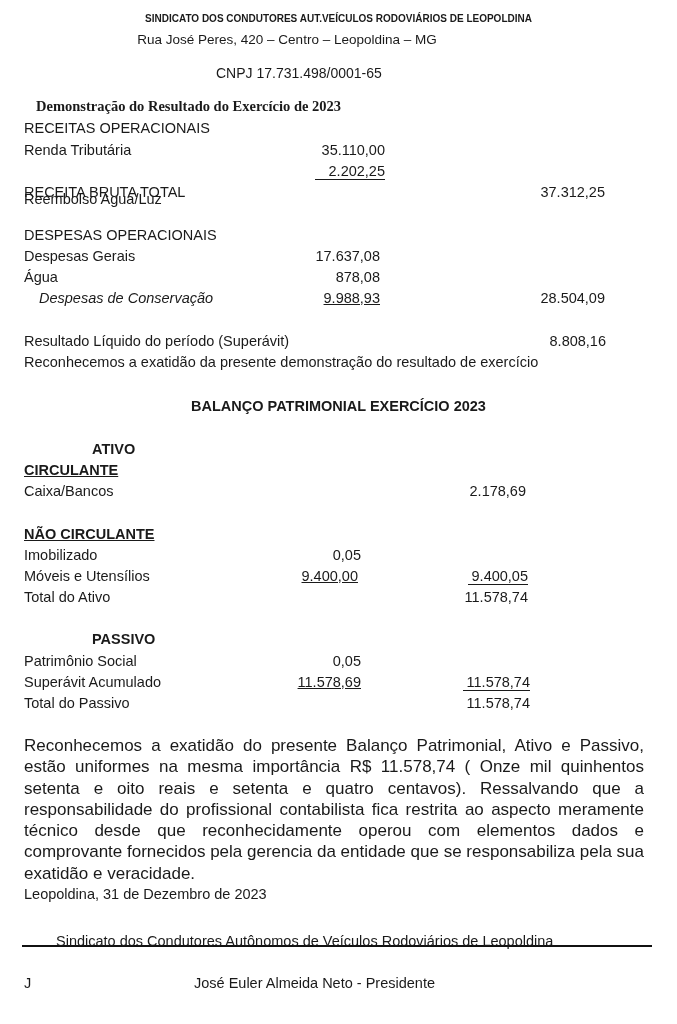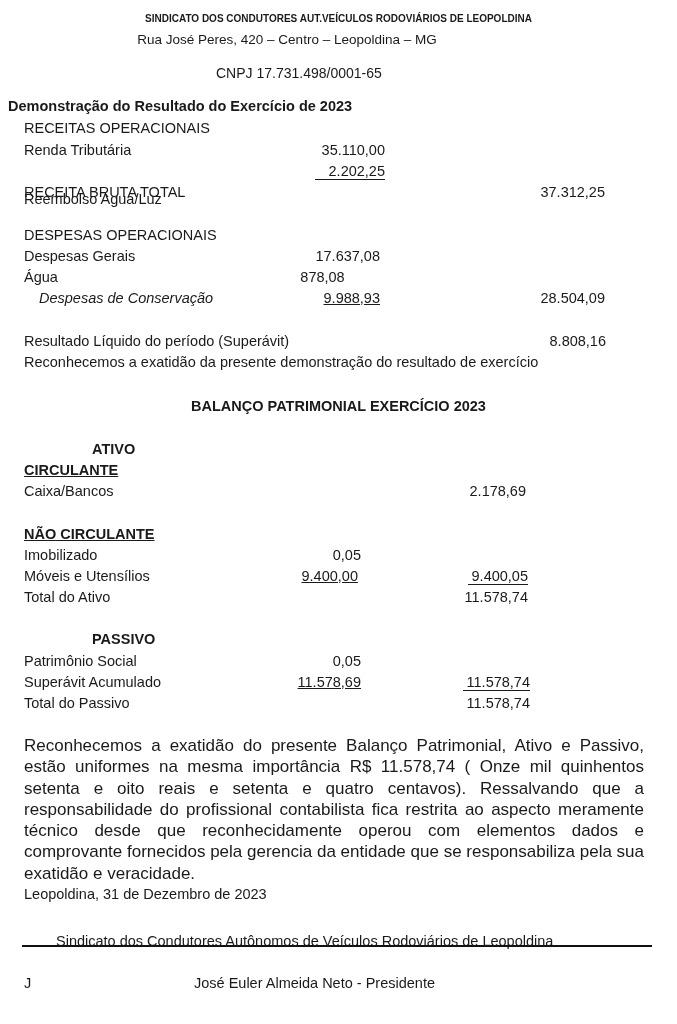--- a/index.html
+++ b/index.html
@@ -15,21 +15,21 @@
   .rule { position:absolute; left:22px; top:945px; width:630px; height:2px; background:#111; }
   .ul-pad { display:inline-block; border-bottom:1px solid #1a1a1a; line-height:15px; padding-left:14px; }
 </style>
 </head>
 <body>
 
 <div class="abs b c" style="left:0;width:677px;top:10px;font-size:10px;">SINDICATO DOS CONDUTORES AUT.VEÍCULOS RODOVIÁRIOS DE LEOPOLDINA</div>
 <div class="abs c" style="left:0;width:574px;top:31px;font-size:13.5px;">Rua José Peres, 420 – Centro – Leopoldina – MG</div>
 <div class="abs" style="left:216px;top:64px;font-size:14px;">CNPJ 17.731.498/0001-65</div>
 
-<div class="abs b" style="left:8px;top:97px;">Demonstração do Resultado do Exercício de 2023</div>
+<div class="abs b" style="left:36px;top:97px;font-family:Liberation Serif, serif;">Demonstração do Resultado do Exercício de 2023</div>
 <div class="abs" style="left:24px;top:119px;">RECEITAS OPERACIONAIS</div>
 
 <div>
   <div class="abs" style="left:24px;top:141px;">Renda Tributária</div>
   <div class="abs r" style="left:270px;width:115px;top:141px;">35.110,00</div>
 </div>
 <div>
   <div class="abs" style="left:24px;top:162px;margin-top:28px;">Reembolso Agua/Luz</div>
   <div class="abs r" style="left:270px;width:115px;top:162px;"><span class="ul-pad">2.202,25</span></div>
 </div>
@@ -38,21 +38,21 @@
   <div class="abs r" style="left:490px;width:115px;top:183px;">37.312,25</div>
 </div>
 
 <div class="abs" style="left:24px;top:226px;">DESPESAS OPERACIONAIS</div>
 <div>
   <div class="abs" style="left:24px;top:247px;">Despesas Gerais</div>
   <div class="abs r" style="left:265px;width:115px;top:247px;">17.637,08</div>
 </div>
 <div>
   <div class="abs" style="left:24px;top:268px;">Água</div>
-  <div class="abs r" style="left:265px;width:115px;top:268px;text-align:center;">878,08</div>
+  <div class="abs r" style="left:265px;width:115px;top:268px;">878,08</div>
 </div>
 <div>
   <div class="abs" style="left:39px;top:289px;font-style:italic;">Despesas de Conservação</div>
   <div class="abs r" style="left:265px;width:115px;top:289px;"><span class="u">9.988,93</span></div>
   <div class="abs r" style="left:490px;width:115px;top:289px;">28.504,09</div>
 </div>
 
 <div>
   <div class="abs" style="left:24px;top:332px;">Resultado Líquido do período (Superávit)</div>
   <div class="abs r" style="left:490px;width:116px;top:332px;">8.808,16</div>

